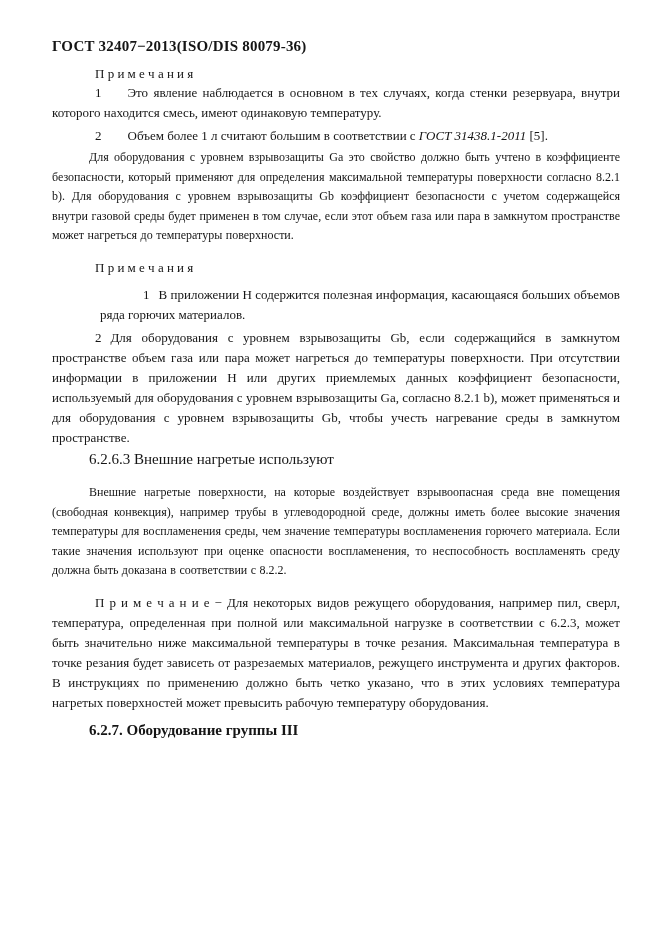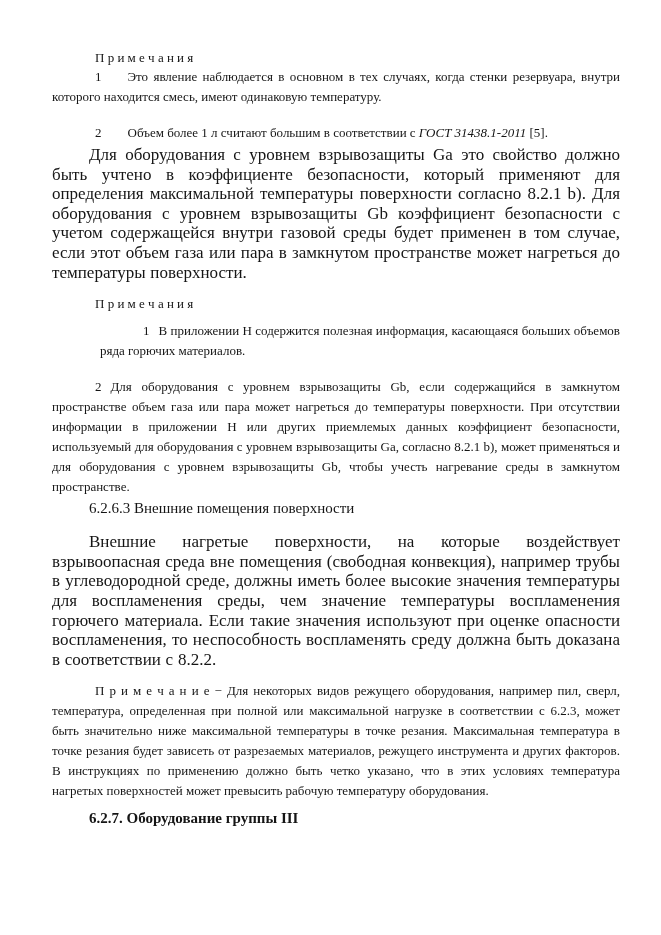--- a/index.html
+++ b/index.html
@@ -31,66 +31,67 @@
   }
   .note {
     font-size: 13px;
     line-height: 20px;
     text-align: justify;
     text-indent: 43px;
   }
   .note-num-wide  { padding-right: 26px; }
   .note-num-narrow{ padding-right: 9px; }
   .body-para {
-    font-size: 17px;
+    font-size: 12px;
     line-height: 19.6px;
     text-align: justify;
     text-indent: 37px;
     word-spacing: 0.5px;
   }
   .heading {
     font-size: 15px;
     line-height: 19px;
     text-indent: 37px;
   }
   .heading-bold { font-weight: bold; }
   .ref-italic { font-style: italic; }
   .page-number {
     font-size: 13.5px;
     line-height: 15px;
   }
-  .mt5  { margin-top: 16px; }
+  .mt5  { margin-top: 3px; }
   .mt6  { margin-top: 14px; }
   .mt8  { margin-top: 8px; font-family: Liberation Serif, serif; }
   .mt9  { margin-top: 2px; }
   .mt10 { margin-top: 10px; margin-left: 48px; }
   .mt12 { margin-top: 12px; }
   .mt14 { margin-top: 14px; }
 </style>
 </head>
 <body>
 
 <div class="page">
 
+  <div class="doc-header">ГОСТ 32407−2013(ISO/DIS 80079-36)</div>
 
   <p class="notes-label mt12">П р и м е ч а н и я</p>
 
   <p class="note mt9"><span class="note-num-wide">1</span><span>Это явление наблюдается в основном в тех случаях, когда стенки резервуара, внутри которого находится смесь, имеют одинаковую температуру.</span></p>
 
   <p class="note mt5"><span class="note-num-wide">2</span><span>Объем более 1 л считают большим в соответствии с </span><span class="ref-italic">ГОСТ 31438.1-2011</span><span> [5].</span></p>
 
   <p class="body-para mt9">Для оборудования с уровнем взрывозащиты Ga это свойство должно быть учтено в коэффициенте безопасности, который применяют для определения максимальной температуры поверхности согласно 8.2.1 b). Для оборудования с уровнем взрывозащиты Gb коэффициент безопасности с учетом содержащейся внутри газовой среды будет применен в том случае, если этот объем газа или пара в замкнутом пространстве может нагреться до температуры поверхности.</p>
 
   <p class="notes-label mt14">П р и м е ч а н и я</p>
 
   <p class="note mt10"><span class="note-num-narrow">1</span><span>В приложении Н содержится полезная информация, касающаяся больших объемов ряда горючих материалов.</span></p>
 
   <p class="note mt5"><span class="note-num-narrow">2</span><span>Для оборудования с уровнем взрывозащиты Gb, если содержащийся в замкнутом пространстве объем газа или пара может нагреться до температуры поверхности. При отсутствии информации в приложении Н или других приемлемых данных коэффициент безопасности, используемый для оборудования с уровнем взрывозащиты Ga, согласно 8.2.1 b), может применяться и для оборудования с уровнем взрывозащиты Gb, чтобы учесть нагревание среды в замкнутом пространстве.</span></p>
 
-  <p class="heading mt9">6.2.6.3 Внешние помещения поверхности</p>
+  <p class="heading mt9">6.2.6.3 Внешние нагретые используют</p>
 
   <p class="body-para mt6">Внешние нагретые поверхности, на которые воздействует взрывоопасная среда вне помещения (свободная конвекция), например трубы в углеводородной среде, должны иметь более высокие значения температуры для воспламенения среды, чем значение температуры воспламенения горючего материала. Если такие значения используют при оценке опасности воспламенения, то неспособность воспламенять среду должна быть доказана в соответствии с 8.2.2.</p>
 
   <p class="note mt12"><span>П р и м е ч а н и е</span>&nbsp;<span>−</span>&nbsp;<span>Для некоторых видов режущего оборудования, например пил, сверл, температура, определенная при полной или максимальной нагрузке в соответствии с 6.2.3, может быть значительно ниже максимальной температуры в точке резания. Максимальная температура в точке резания будет зависеть от разрезаемых материалов, режущего инструмента и других факторов. В инструкциях по применению должно быть четко указано, что в этих условиях температура нагретых поверхностей может превысить рабочую температуру оборудования.</span></p>
 
   <p class="heading heading-bold mt8">6.2.7. Оборудование группы III</p>
 
 
 
 </div>

